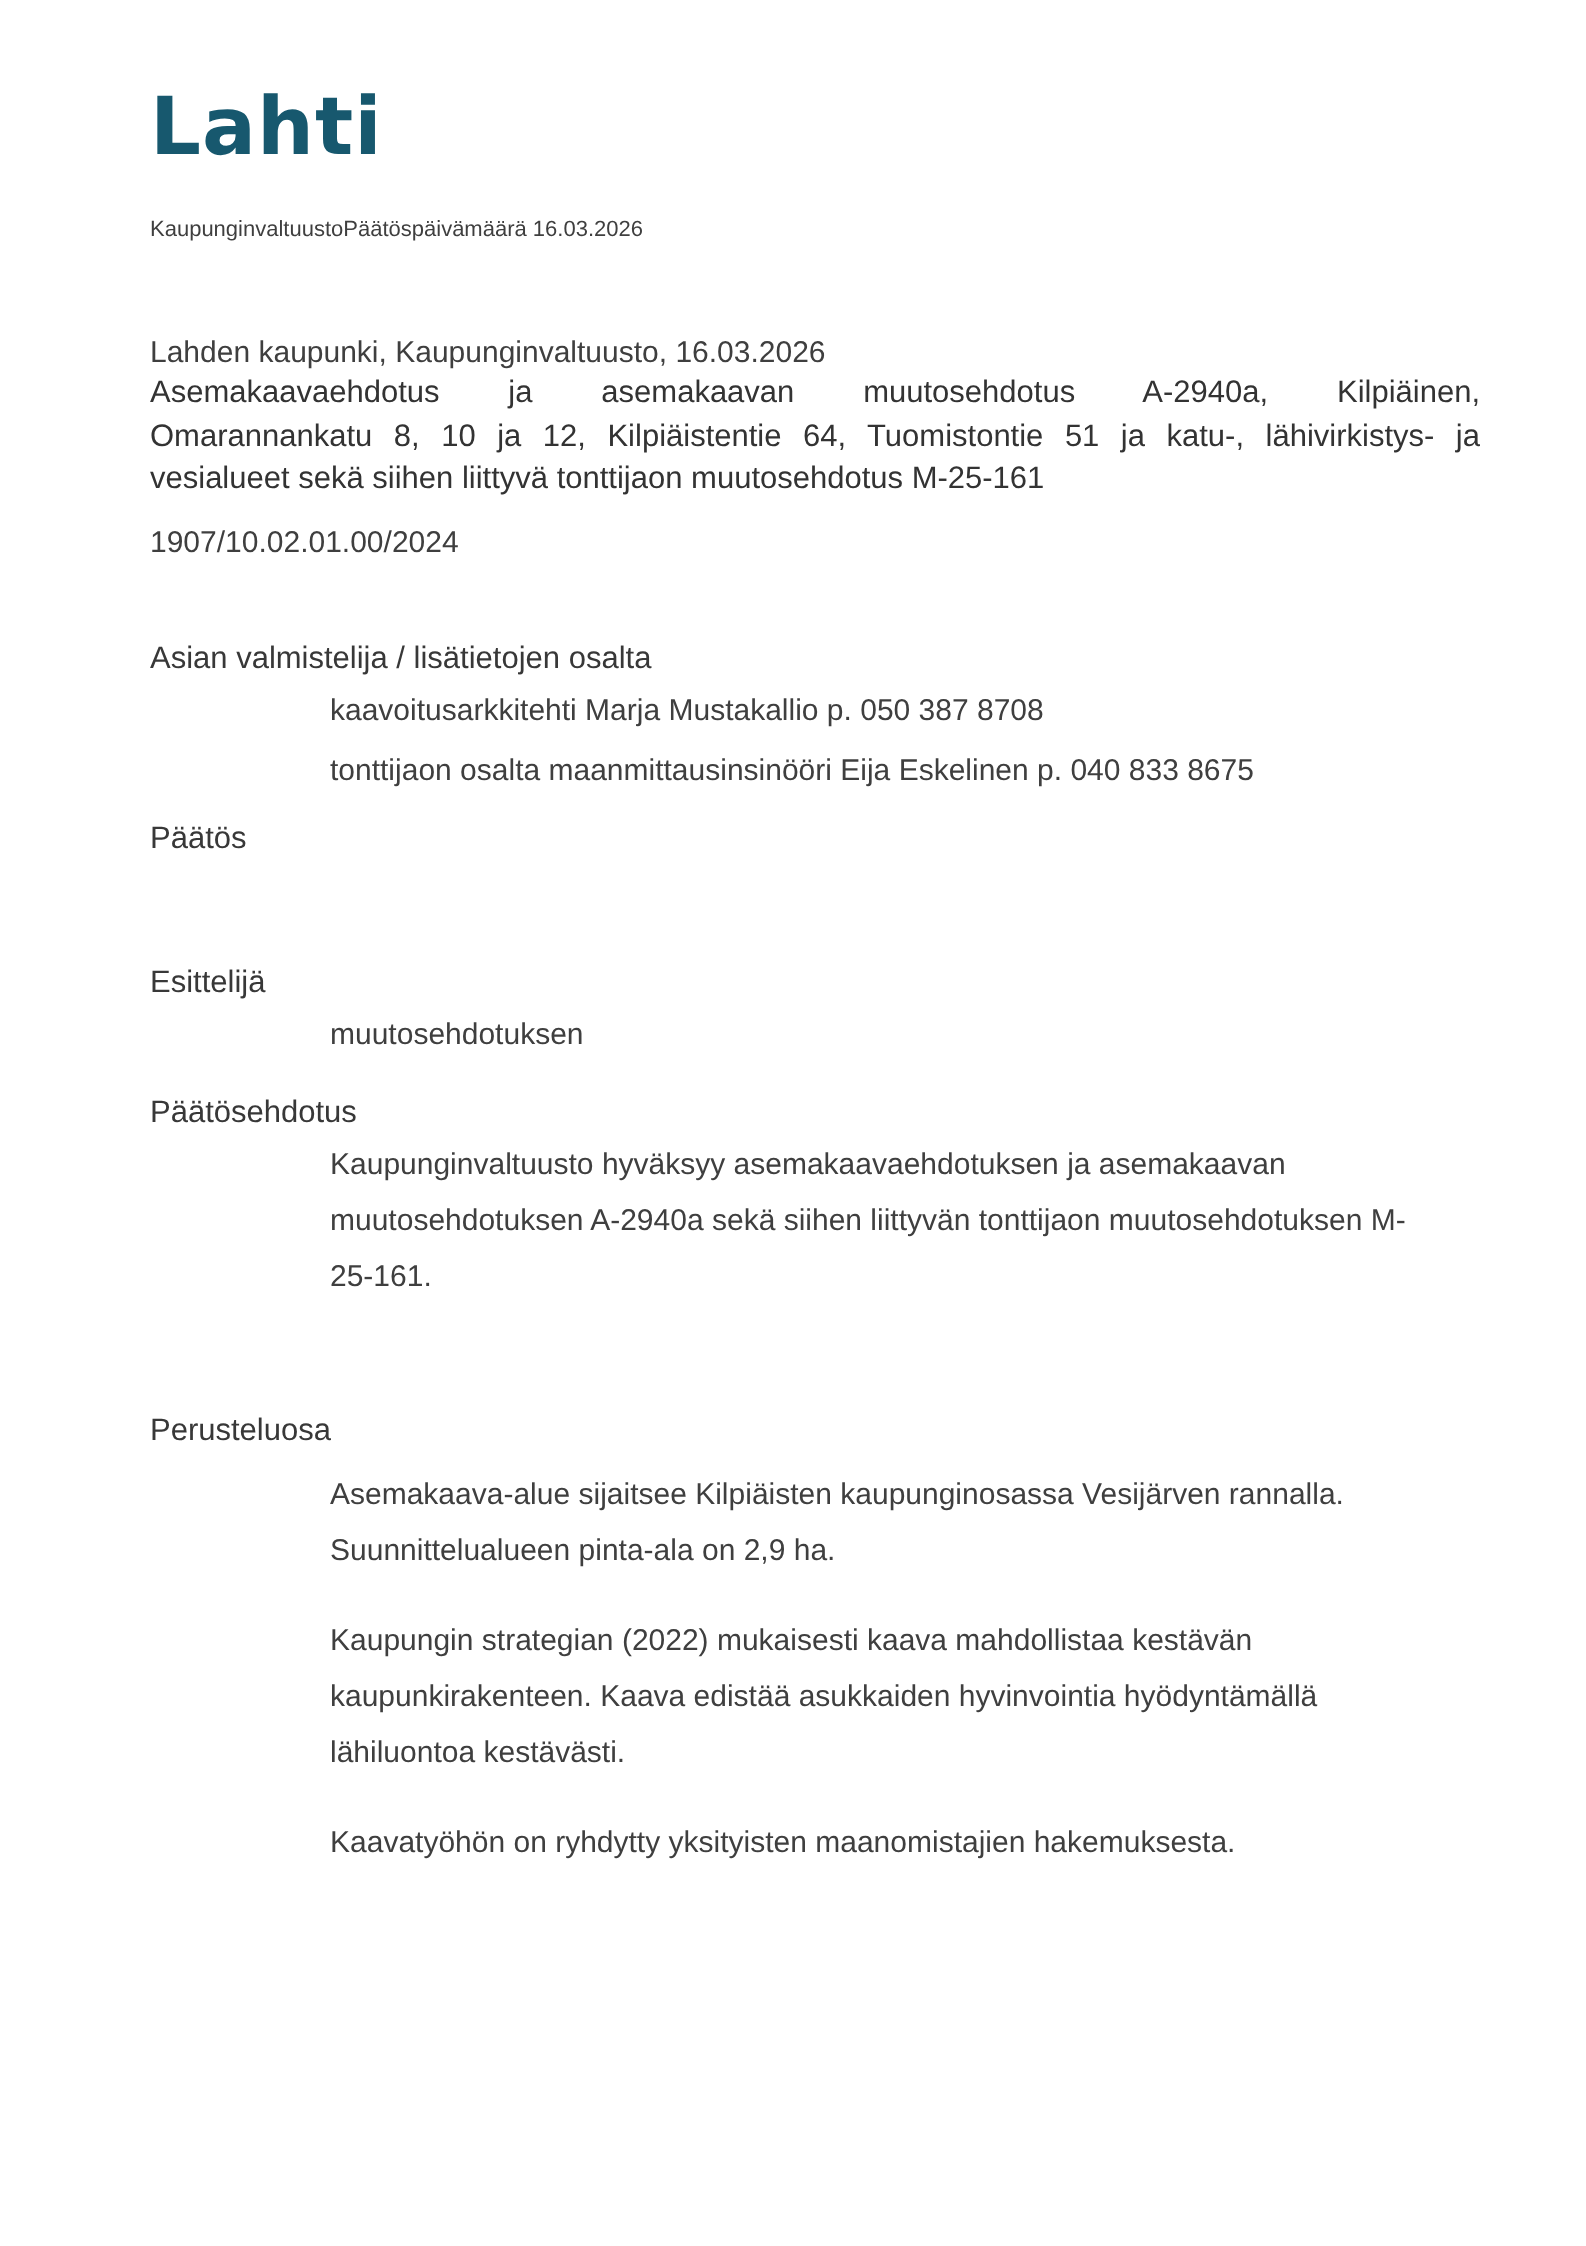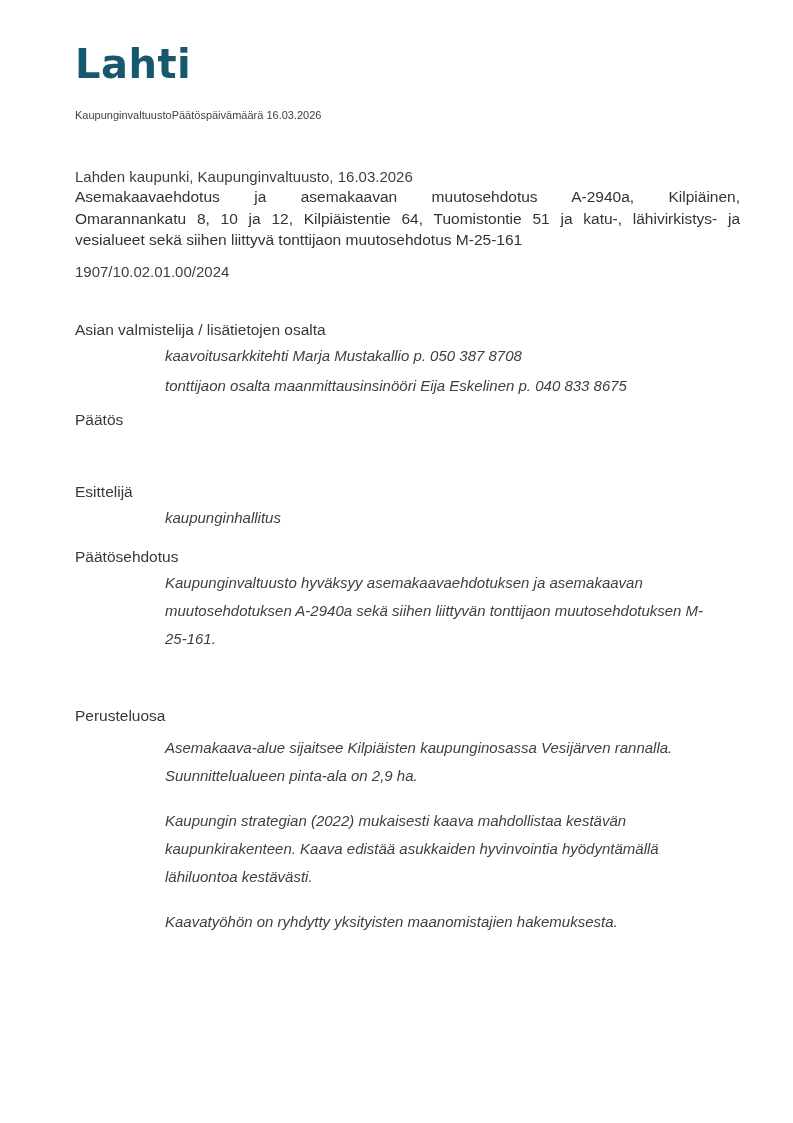--- a/index.html
+++ b/index.html
@@ -47,21 +47,21 @@
     font-size: 15px;
     line-height: 18px;
   }
   .sections { margin-top: 39px; }
   section { margin: 0; }
   .section-heading {
     font-size: 15.5px;
     line-height: 20px;
     color: #383838;
   }
-  .section-body { padding-left: 90px; font-style: italic; }
+  .section-body { padding-left: 90px; }
   .body-para {
     margin: 2px 0 0 0;
     max-width: 550px;
     font-size: 15px;
     line-height: 28px;
   }
   .sec-paatos        { margin-top: 10px; }
   .sec-esittelija    { margin-top: 52px; }
   .sec-paatosehdotus { margin-top: 15px; }
   .sec-perusteluosa  { margin-top: 53px; }
@@ -100,21 +100,21 @@
       </div>
     </section>
 
     <section class="sec-paatos">
       <div class="section-heading">Päätös</div>
     </section>
 
     <section class="sec-esittelija">
       <div class="section-heading">Esittelijä</div>
       <div class="section-body">
-        <p class="body-para">kaupunginhallitus</p>
+        <p class="body-para">muutosehdotuksen</p>
       </div>
     </section>
 
     <section class="sec-paatosehdotus">
       <div class="section-heading">Päätösehdotus</div>
       <div class="section-body">
         <p class="body-para">Kaupunginvaltuusto hyväksyy asemakaavaehdotuksen ja asemakaavan muutosehdotuksen A-2940a sekä siihen liittyvän tonttijaon muutosehdotuksen M-25-161.</p>
       </div>
     </section>
 

